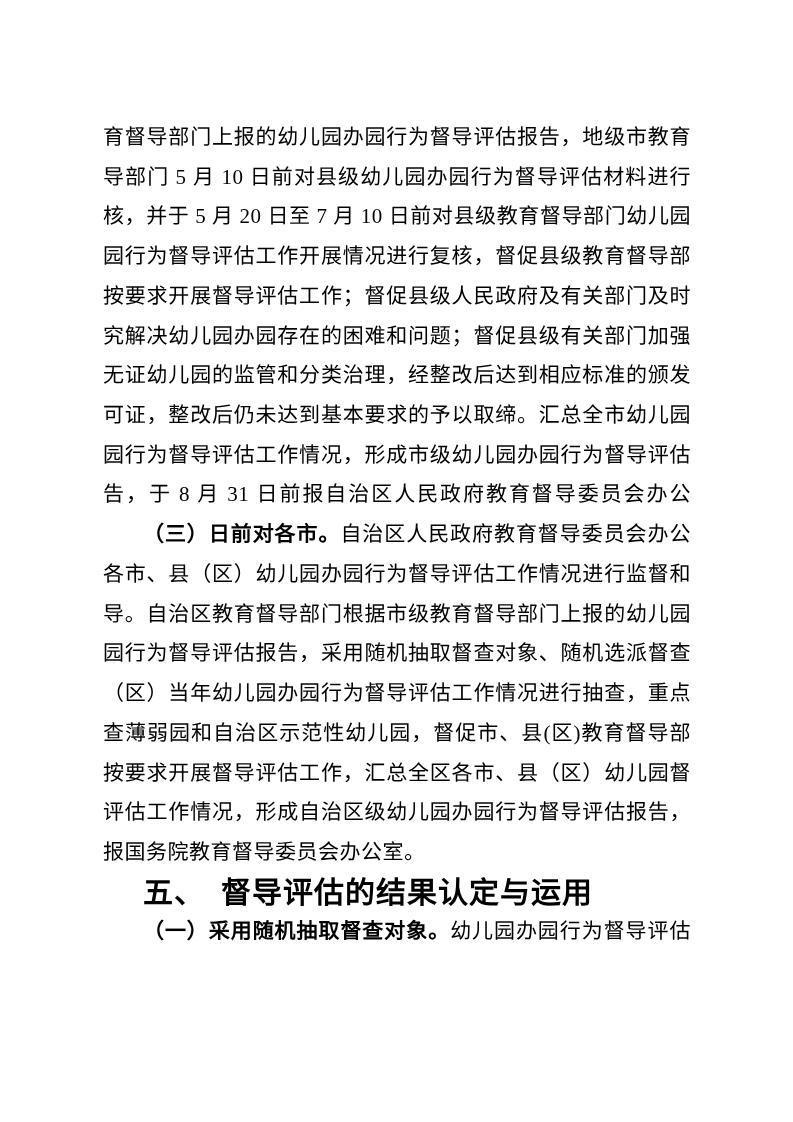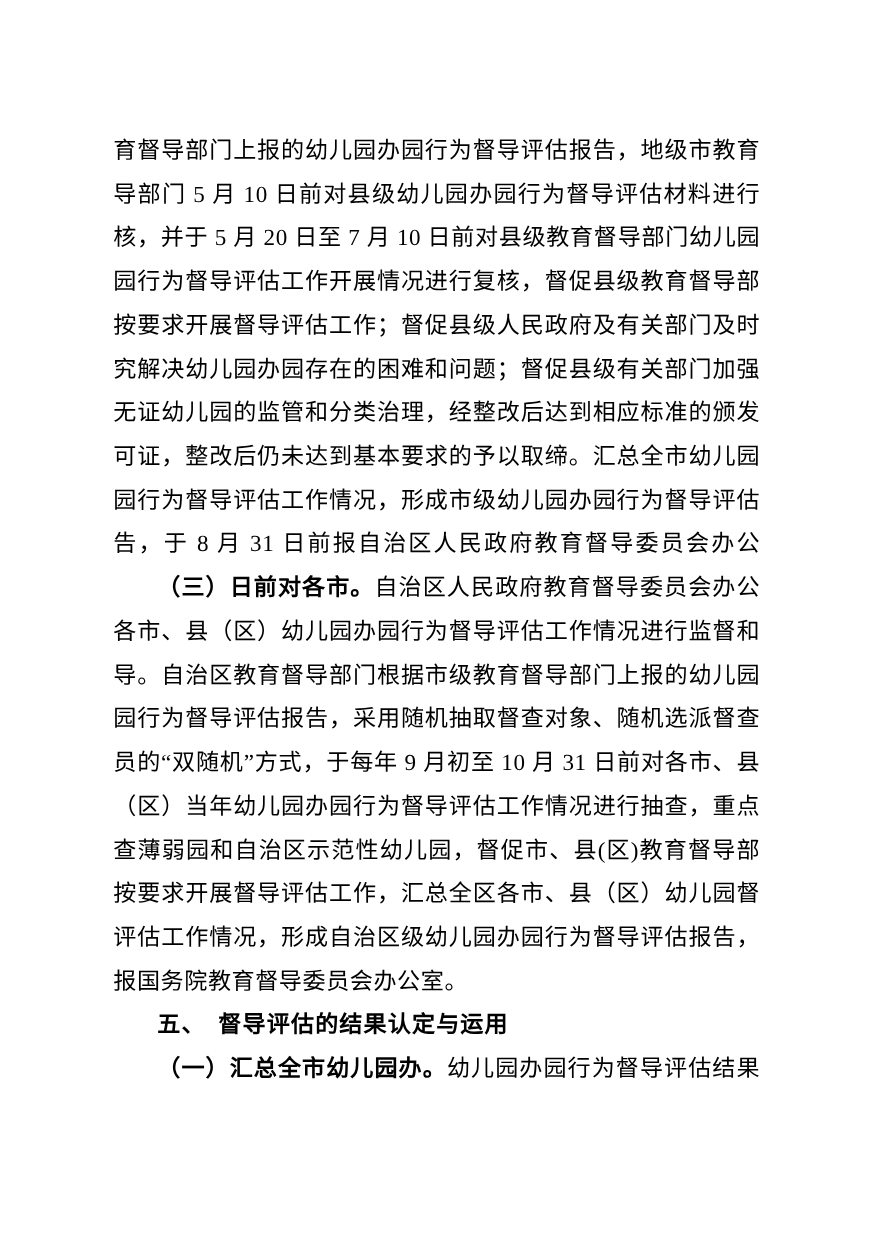--- a/index.html
+++ b/index.html
@@ -40,21 +40,21 @@
   }
   .line.indent {
     padding-left: 40px;
   }
   .bold {
     font-weight: bold;
   }
   .line.heading span {
     font-family: "Liberation Sans", sans-serif;
     font-weight: bold;
-    font-size: 21px;
+    font-size: 30px;
     letter-spacing: 1px;
   }
 </style>
 </head>
 <body>
 
 <div class="page">
   <div class="text-block" style="color: rgb(0, 0, 0);">
       <div class="line fill"><span class="">育督导部门上报的幼儿园办园行为督导评估报告，地级市教育督</span></div>
       <div class="line fill"><span class="">导部门 5 月 10 日前对县级幼儿园办园行为督导评估材料进行审</span></div>
@@ -63,22 +63,21 @@
       <div class="line fill"><span class="">按要求开展督导评估工作；督促县级人民政府及有关部门及时研</span></div>
       <div class="line fill"><span class="">究解决幼儿园办园存在的困难和问题；督促县级有关部门加强对</span></div>
       <div class="line fill"><span class="">无证幼儿园的监管和分类治理，经整改后达到相应标准的颁发许</span></div>
       <div class="line fill"><span class="">可证，整改后仍未达到基本要求的予以取缔。汇总全市幼儿园办</span></div>
       <div class="line fill"><span class="">园行为督导评估工作情况，形成市级幼儿园办园行为督导评估报</span></div>
       <div class="line fill"><span class="">告，于 8 月 31 日前报自治区人民政府教育督导委员会办公室。</span></div>
       <div class="line fill indent"><span class="bold">（三）日前对各市。</span><span class="">自治区人民政府教育督导委员会办公室对</span></div>
       <div class="line fill"><span class="">各市、县（区）幼儿园办园行为督导评估工作情况进行监督和指</span></div>
       <div class="line fill"><span class="">导。自治区教育督导部门根据市级教育督导部门上报的幼儿园办</span></div>
       <div class="line fill"><span class="">园行为督导评估报告，采用随机抽取督查对象、随机选派督查人</span></div>
-      <div class="line fill"><span class="">员的“双随机”方式，于每年 9 月初至 10 月 31 日前对各市、县</span></div>
       <div class="line fill"><span class="">（区）当年幼儿园办园行为督导评估工作情况进行抽查，重点抽</span></div>
       <div class="line fill"><span class="">查薄弱园和自治区示范性幼儿园，督促市、县(区)教育督导部门</span></div>
       <div class="line fill"><span class="">按要求开展督导评估工作，汇总全区各市、县（区）幼儿园督导</span></div>
       <div class="line fill"><span class="">评估工作情况，形成自治区级幼儿园办园行为督导评估报告，并</span></div>
       <div class="line short"><span class="">报国务院教育督导委员会办公室。</span></div>
       <div class="line short indent heading"><span class="bold">五、　督导评估的结果认定与运用</span></div>
-      <div class="line fill indent"><span class="bold">（一）汇总全市幼儿园办。</span><span class="">幼儿园办园行为督导评估结果</span></div>
+      <div class="line fill indent"><span class="bold">（一）采用随机抽取督查对象。</span><span class="">幼儿园办园行为督导评估结果</span></div>
     </div>
 </div>
 
 </body></html>

